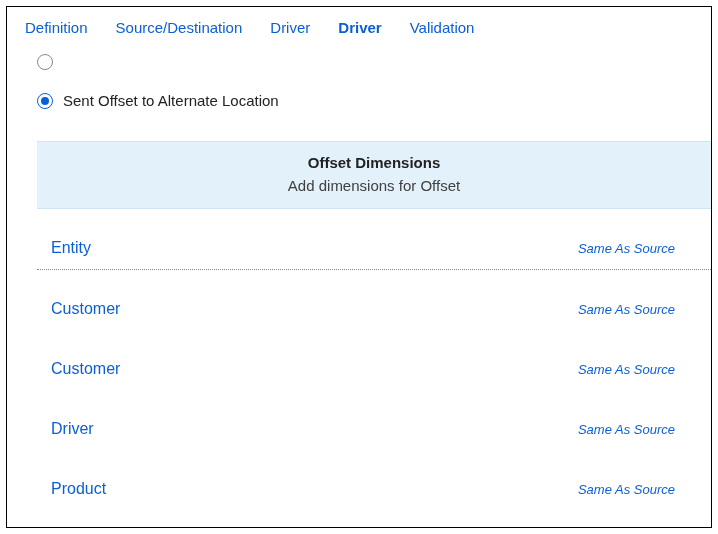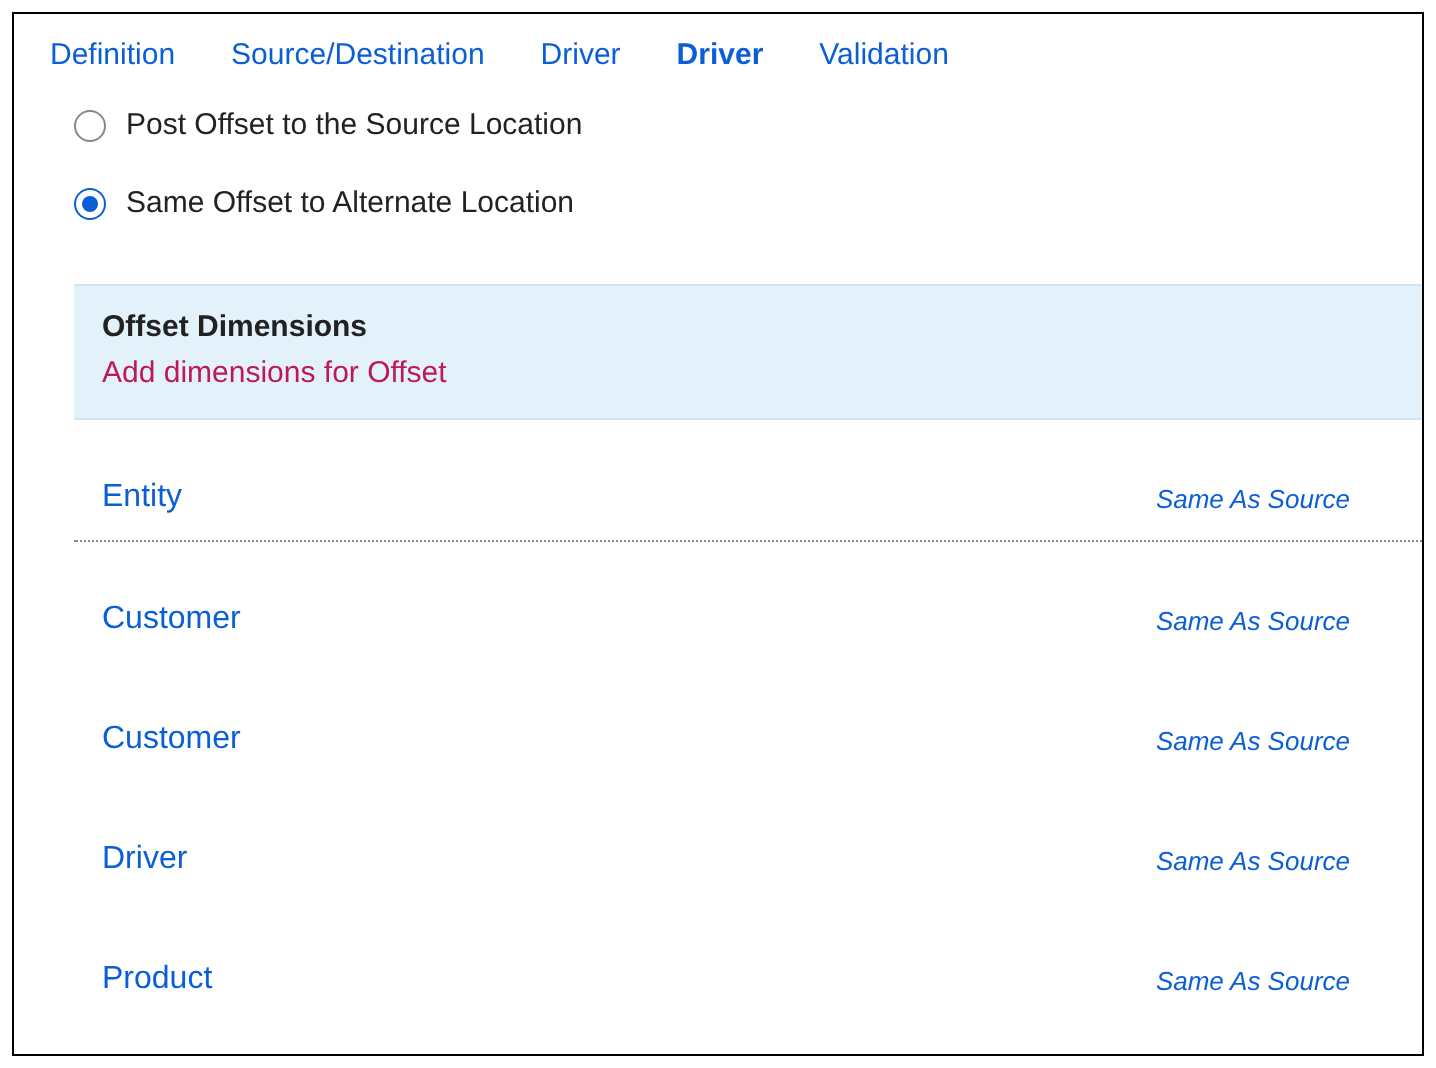--- a/index.html
+++ b/index.html
@@ -64,30 +64,31 @@
     color: #222;
   }
   .dim-section {
     margin-left: 30px;
   }
   .dim-header {
     background: #e3f1fb;
     padding: 12px 14px 14px 14px;
     border-top: 1px solid #cfe5f3;
     border-bottom: 1px solid #cfe5f3;
+    text-align: center;
   }
   .dim-title {
     font-weight: 700;
     font-size: 15px;
     color: #222;
     margin-bottom: 6px;
   }
   .dim-sub {
     font-size: 15px;
-    color: #be185d;
+    color: #404040;
   }
   .dim-row {
     display: flex;
     justify-content: space-between;
     align-items: center;
     padding: 12px 14px;
     margin-top: 18px;
   }
   .dim-row.bordered {
     border-bottom: 1px dotted #888;
@@ -114,25 +115,24 @@
     <div class="tab">Definition</div>
     <div class="tab">Source/Destination</div>
     <div class="tab">Driver</div>
     <div class="tab active">Driver</div>
     <div class="tab">Validation</div>
   </div>
 
   <div class="radios">
     <div class="radio-row">
       <span class="radio"></span>
-      <span class="radio-label">Post Offset to the Source Location</span>
     </div>
     <div class="radio-row">
       <span class="radio selected"></span>
-      <span class="radio-label">Same Offset to Alternate Location</span>
+      <span class="radio-label">Sent Offset to Alternate Location</span>
     </div>
   </div>
 
   <div class="dim-section">
     <div class="dim-header">
       <div class="dim-title">Offset Dimensions</div>
       <div class="dim-sub">Add dimensions for Offset</div>
     </div>
 
     <div class="dim-row bordered">

